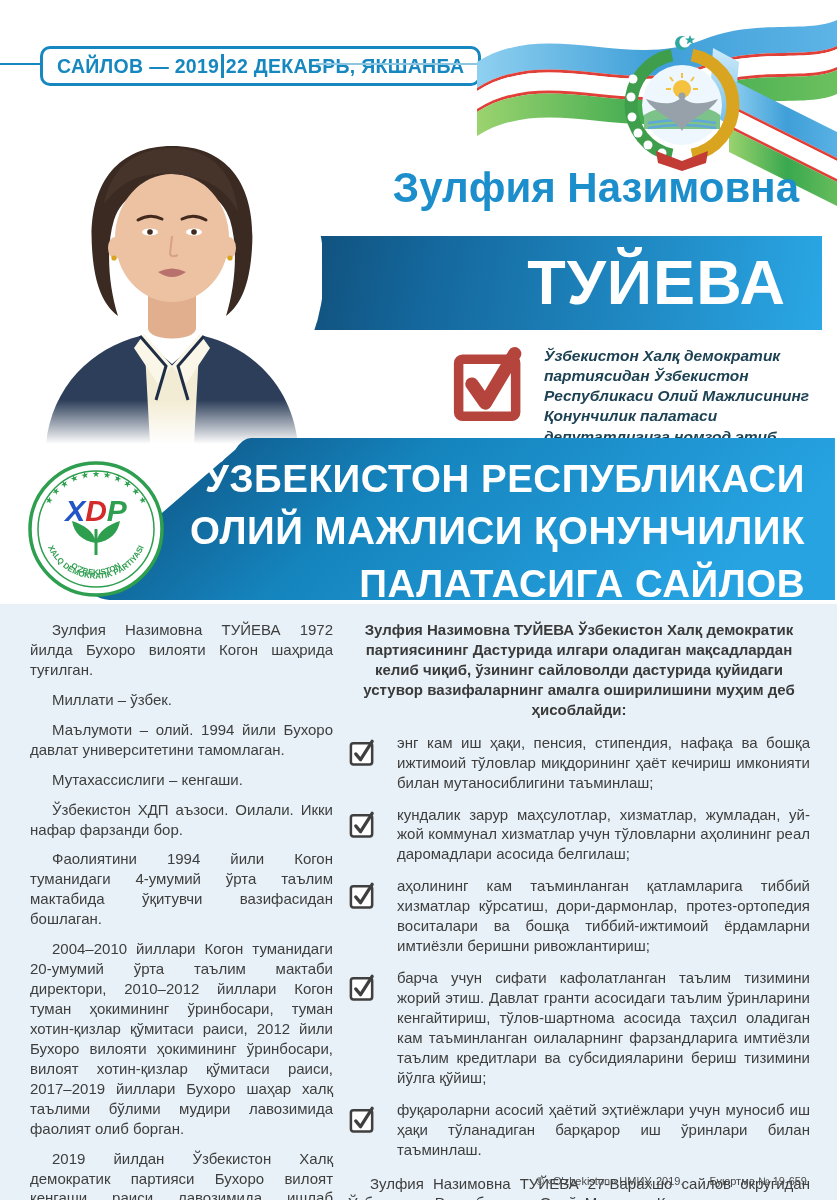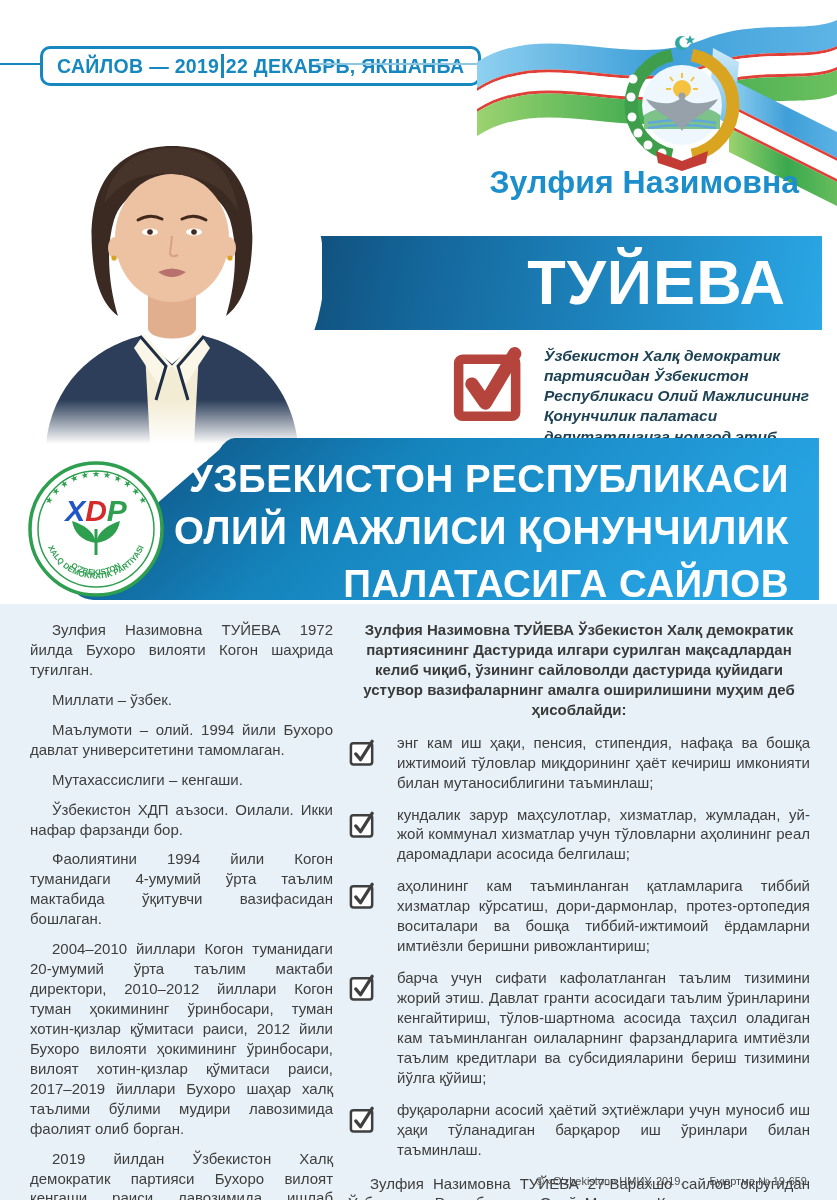--- a/index.html
+++ b/index.html
@@ -9,32 +9,32 @@
   .rule{position:absolute;height:2px;background:#1787c0;}
   .rule-left{left:0;top:63px;width:40px;}
   .rule-right{left:316px;top:63px;width:182px;background:#8ec6e2;}
   .badge{position:absolute;left:40px;top:46px;display:flex;align-items:center;gap:2px;
          border:3px solid #1787c0;border-radius:10px;padding:5px 14px;color:#1787c0;
          font-weight:bold;font-size:19.5px;letter-spacing:.3px;background:#fff;white-space:nowrap;}
   .badge-div{width:2.5px;height:24px;background:#1787c0;}
   
   .flag{position:absolute;right:0;top:0;width:360px;height:210px;}
   
-  .firstname{position:absolute;right:38px;top:164px;font-size:32px;font-weight:bold;color:#1b8ecb;white-space:nowrap;}
+  .firstname{position:absolute;right:38px;top:164px;font-size:42px;font-weight:bold;color:#1b8ecb;white-space:nowrap;}
   .band{position:absolute;left:138px;right:15px;top:236px;height:94px;
         background:linear-gradient(100deg,#0c3150 0%,#14679c 42%,#2aa7e5 100%);}
   .band-text{position:absolute;right:36px;top:0;line-height:92px;font-size:63px;font-weight:bold;
              color:#fff;letter-spacing:1px;white-space:nowrap;}
   .portrait{position:absolute;left:22px;top:96px;width:300px;height:348px;}
   
   .nomination{position:absolute;left:452px;top:344px;width:374px;display:flex;gap:16px;align-items:flex-start;}
   .nomination svg{flex:none;}
   .nomination p{margin:2px 0 0;font-style:italic;font-weight:bold;font-size:15.5px;line-height:1.3;color:#1d4254;}
   
-  .banner{position:absolute;left:0;top:438px;width:819px;height:166px;}
+  .banner{position:absolute;left:16px;top:438px;width:819px;height:166px;}
   .banner svg{position:absolute;inset:0;}
   .banner-text{position:absolute;right:30px;top:15px;text-align:right;color:#fff;font-weight:bold;
                font-size:38.5px;line-height:1.36;letter-spacing:.5px;white-space:nowrap;}
   .party-logo{position:absolute;left:26px;top:459px;width:140px;height:140px;}
   
   .content-bg{position:absolute;left:0;top:604px;width:837px;height:596px;background:#e8f1f7;}
   .col{position:absolute;top:620px;font-size:15px;line-height:1.33;text-align:justify;}
   .col-left{left:30px;width:303px;}
   .col-right{left:348px;width:462px;}
   .col p{margin:0 0 10px;text-indent:22px;}
@@ -219,21 +219,21 @@
     <p>Миллати – ўзбек.</p>
     <p>Маълумоти – олий. 1994 йили Бухоро давлат университетини тамомлаган.</p>
     <p>Мутахассислиги – кенгаши.</p>
     <p>Ўзбекистон ХДП аъзоси. Оилали. Икки нафар фарзанди бор.</p>
     <p>Фаолиятини 1994 йили Когон туманидаги 4-умумий ўрта таълим мактабида ўқитувчи вазифасидан бошлаган.</p>
     <p>2004–2010 йиллари Когон туманидаги 20-умумий ўрта таълим мактаби директори, 2010–2012 йиллари Когон туман ҳокимининг ўринбосари, туман хотин-қизлар қўмитаси раиси, 2012 йили Бухоро вилояти ҳокимининг ўринбосари, вилоят хотин-қизлар қўмитаси раиси, 2017–2019 йиллари Бухоро шаҳар халқ таълими бўлими мудири лавозимида фаолият олиб борган.</p>
     <p>2019 йилдан Ўзбекистон Халқ демократик партияси Бухоро вилоят кенгаши раиси лавозимида ишлаб келмоқда.</p>
   </div>
 
   <div class="col col-right">
-    <p class="intro">Зулфия Назимовна ТУЙЕВА  Ўзбекистон Халқ демократик партиясининг Дастурида илгари сурилган мақсадлардан келиб чиқиб, ўзининг сайловолди дастурида қуйидаги устувор вазифаларнинг амалга оширилишини муҳим деб ҳисоблайди:</p>
+    <p class="intro">Зулфия Назимовна ТУЙЕВА  Ўзбекистон Халқ демократик партиясининг Дастурида илгари оладиган мақсадлардан келиб чиқиб, ўзининг сайловолди дастурида қуйидаги устувор вазифаларнинг амалга оширилишини муҳим деб ҳисоблайди:</p>
 
     <div class="item">
       <svg width="29" height="32" viewBox="0 0 30 32">
         <rect x="3" y="8" width="22" height="22" rx="2.5" fill="#fff" stroke="#3f3f3f" stroke-width="2.6"></rect>
         <path d="M8,19 L13,25 L25,6" fill="none" stroke="#3f3f3f" stroke-width="3.4" stroke-linecap="round" stroke-linejoin="round"></path>
       </svg>
       <span>энг кам иш ҳақи, пенсия, стипендия, нафақа ва бошқа ижтимоий тўловлар миқдорининг ҳаёт кечириш имконияти билан мутаносиблигини таъминлаш;</span>
     </div>
     <div class="item">
       <svg width="29" height="32" viewBox="0 0 30 32">

